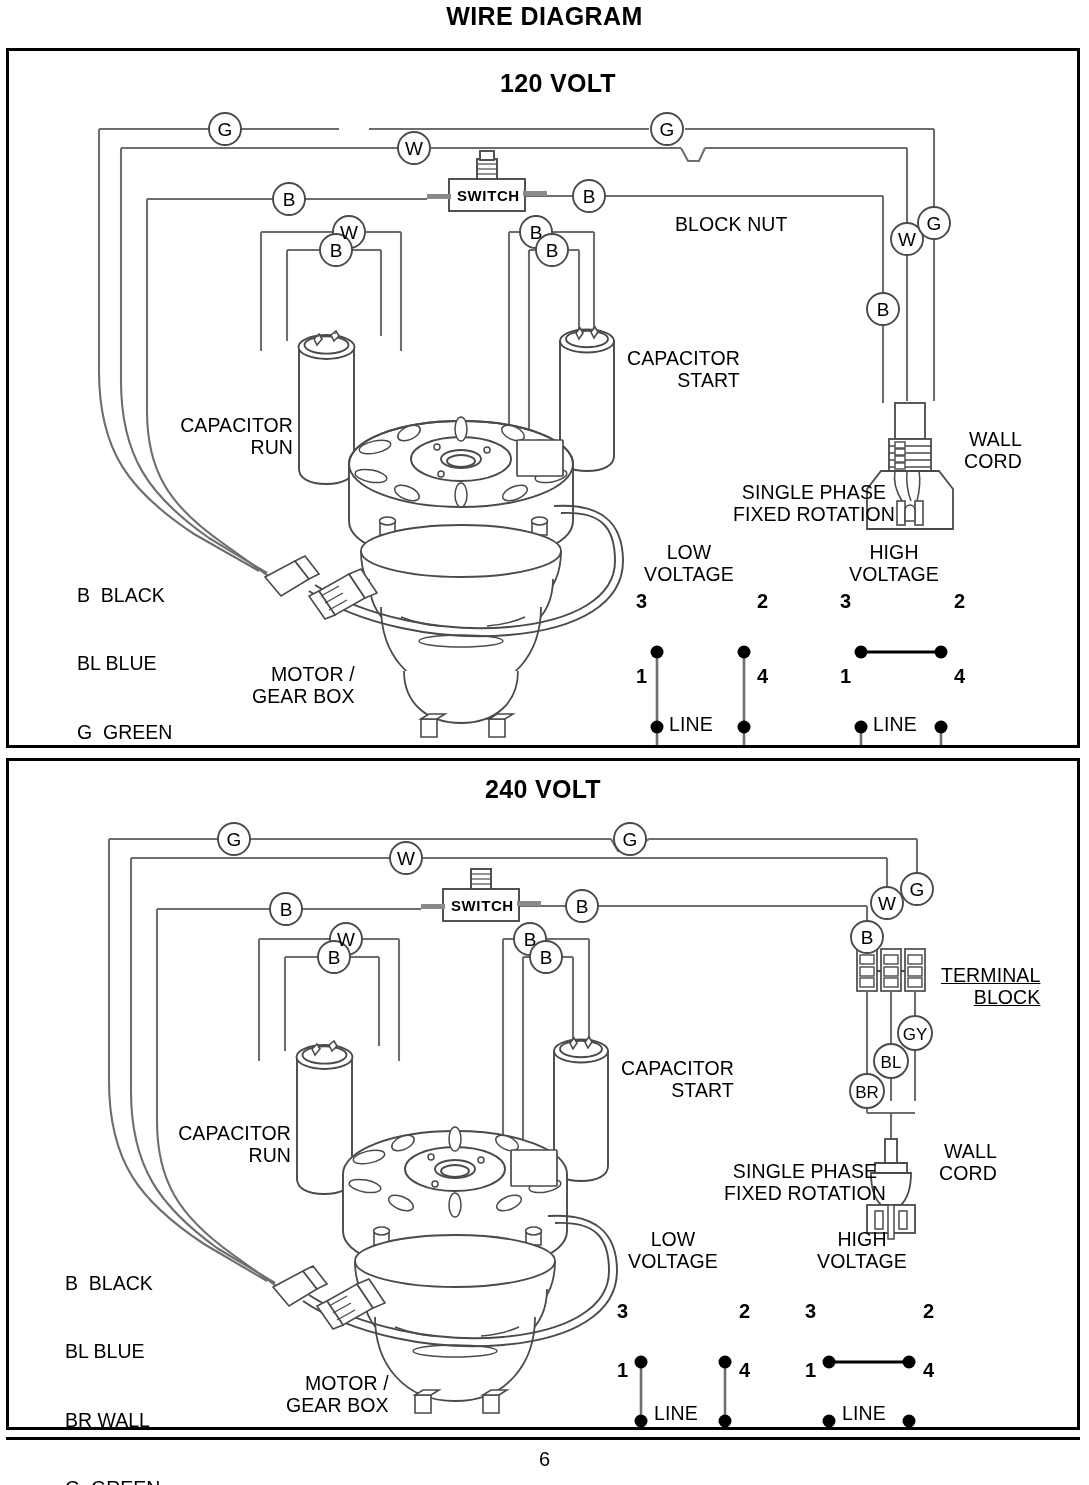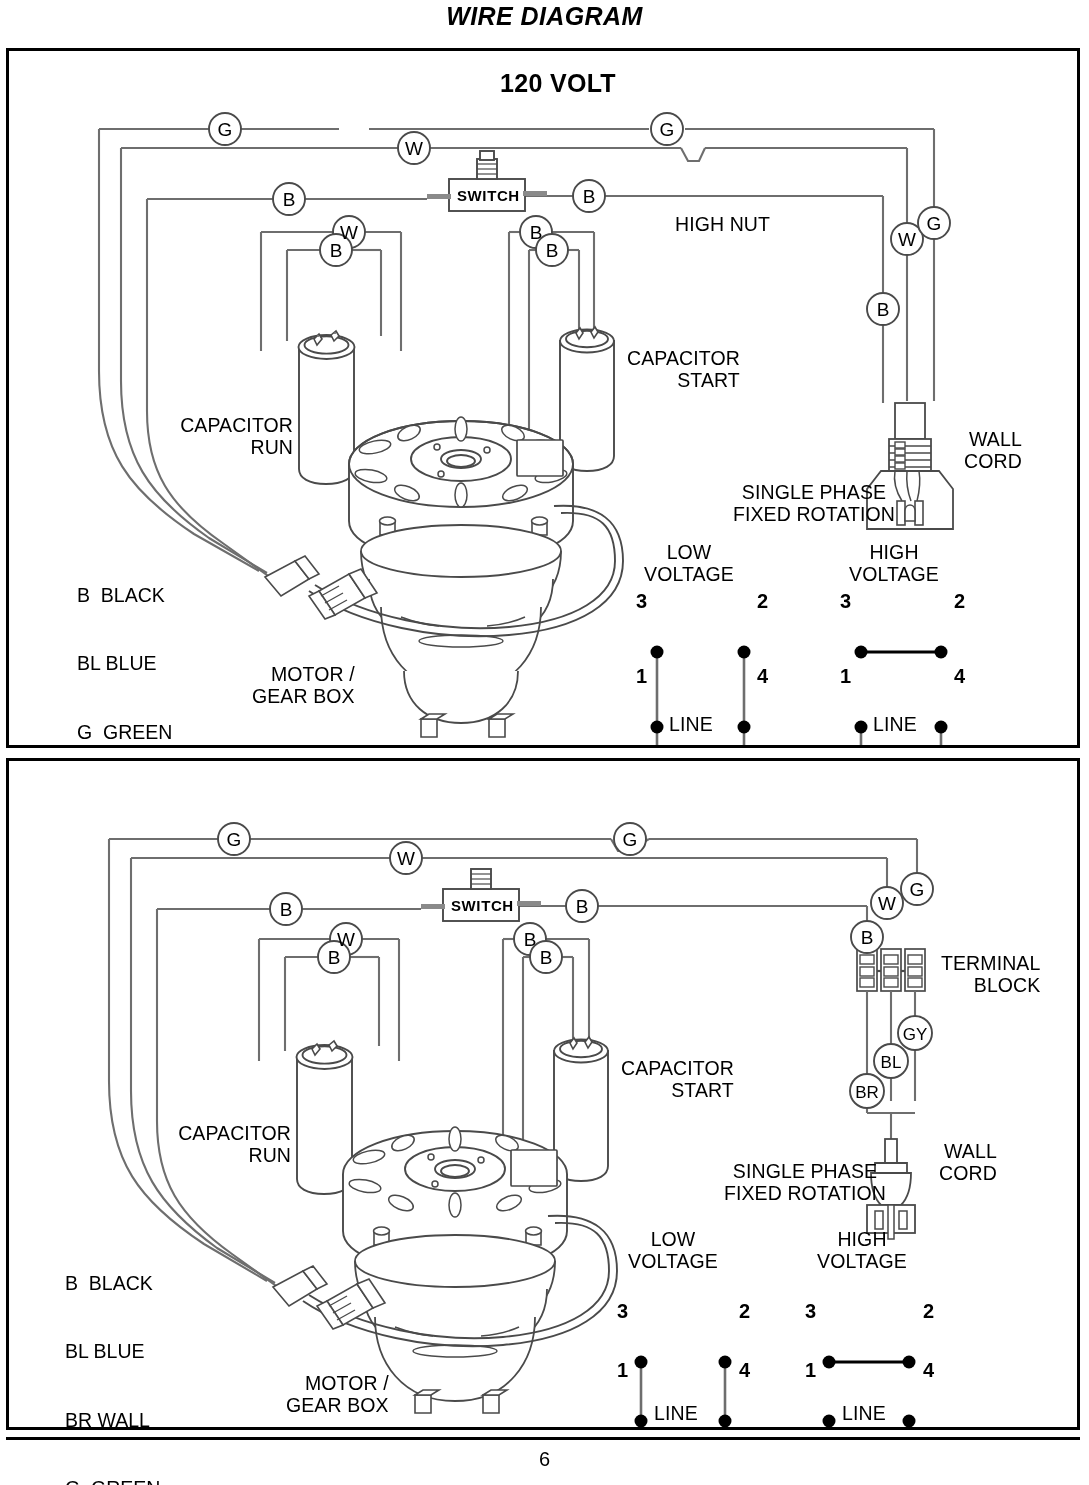--- a/index.html
+++ b/index.html
@@ -21,21 +21,20 @@
     height: 1485px;
   }
   .doc-title {
     position: absolute;
     top: 2px;
     left: 0;
     width: 1089px;
     text-align: center;
     font-size: 25px;
     font-weight: bold;
-    font-style: italic;
     letter-spacing: 0.4px;
   }
   .panel {
     position: absolute;
     left: 6px;
     width: 1074px;
     border: 3px solid #000;
     box-sizing: border-box;
     background: #fff;
   }
@@ -350,21 +349,21 @@
         <text x="340" y="188">W</text>
         <text x="327" y="206">B</text>
         <text x="527" y="188">B</text>
         <text x="543" y="206">B</text>
         <text x="898" y="195">W</text>
         <text x="925" y="179">G</text>
         <text x="874" y="265">B</text>
       </g>
     </svg>
 
-    <div class="lbl" style="left:666px; top:163px;">HIGH NUT</div>
+    <div class="lbl" style="left:666px; top:163px;">BLOCK NUT</div>
     <div class="lbl r" style="left:66px; top:364px; width:218px;">CAPACITOR
 RUN</div>
     <div class="lbl" style="left:618px; top:297px;">CAPACITOR
 START</div>
     <div class="lbl" style="left:955px; top:378px;">WALL
 CORD</div>
     <div class="lbl" style="left:243px; top:613px;">MOTOR /
 GEAR BOX</div>
     <div class="lbl" style="left:700px; top:431px; width:210px; text-align:center; font-size:19.5px;">SINGLE PHASE
 FIXED ROTATION</div>
@@ -389,20 +388,21 @@
       <div>G  GREEN</div>
       <div>R  RED</div>
       <div>W  WHITE</div>
       <div>Y  YELLOW</div>
     </div>
 
     <div class="lbl" style="left:448px; top:137px; font-size:15px; font-weight:bold; letter-spacing:0.6px;">SWITCH</div>
   </div>
 
   <div class="panel" id="panel-240">
+    <div class="panel-title" id="title-240">240 VOLT</div>
 
     <svg class="svg-layer" width="1068" height="666" viewBox="0 0 1068 666">
       <g fill="none" stroke="#6e6e6e" stroke-width="2.1">
 
         <path d="M 100 78 L 100 320"></path>
         <path d="M 100 78 L 210 78"></path>
         <path d="M 240 78 L 602 78"></path>
         <path d="M 640 78 L 908 78"></path>
         <path d="M 908 78 L 908 120"></path>
 
@@ -648,21 +648,21 @@
         <text x="906" y="279">GY</text>
         <text x="882" y="307">BL</text>
         <text x="858" y="337">BR</text>
       </g>
     </svg>
 
     <div class="lbl r" style="left:64px; top:362px; width:218px;">CAPACITOR
 RUN</div>
     <div class="lbl" style="left:612px; top:297px;">CAPACITOR
 START</div>
-    <div class="lbl" style="left:932px; top:192px;">TERMINAL
+    <div class="lbl" style="left:932px; top:204px;text-decoration:underline;">TERMINAL
 BLOCK</div>
     <div class="lbl" style="left:930px; top:380px;">WALL
 CORD</div>
     <div class="lbl" style="left:277px; top:612px;">MOTOR /
 GEAR BOX</div>
     <div class="lbl" style="left:688px; top:400px; width:216px; text-align:center;">SINGLE PHASE
 FIXED ROTATION</div>
     <div class="lbl" style="left:604px; top:468px; width:120px; text-align:center;">LOW
 VOLTAGE</div>
     <div class="lbl" style="left:790px; top:468px; width:126px; text-align:center;">HIGH

